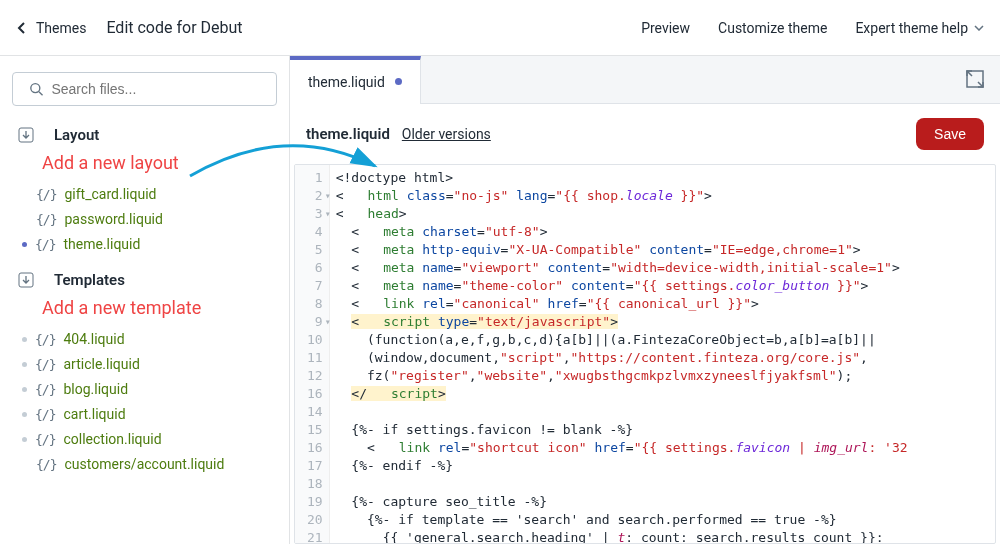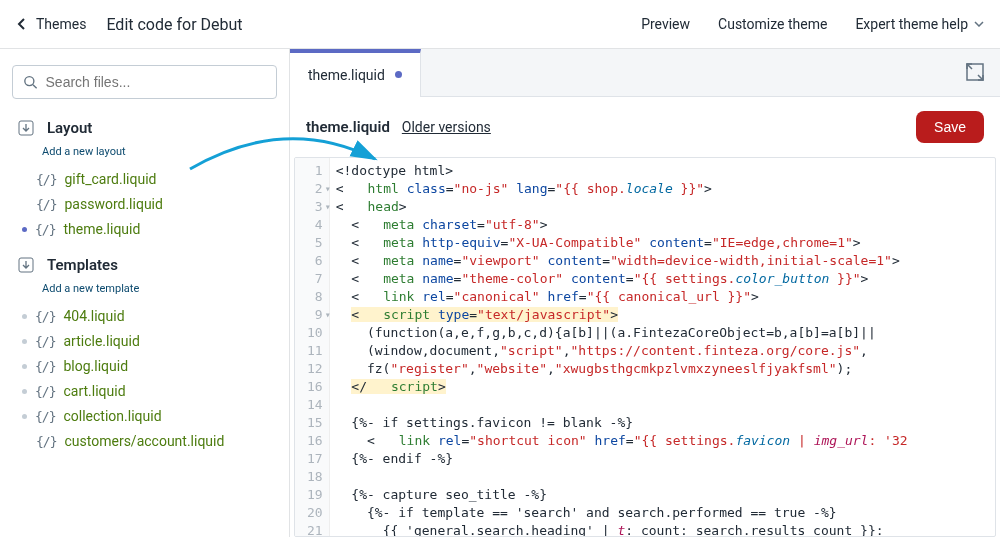--- a/index.html
+++ b/index.html
@@ -1,33 +1,33 @@
 <!DOCTYPE html>
 <html><head>
 <meta charset="utf-8">
 <style>
 * { margin: 0; padding: 0; box-sizing: border-box; }
 body { font-family: -apple-system, BlinkMacSystemFont, "Segoe UI", Roboto, sans-serif; font-size: 14px; color: #212b36; background: #fff; width: 1000px; height: 544px; overflow: hidden; }
 
-.topbar { display: flex; align-items: center; height: 49px; padding: 0 16px; border-bottom: 1px solid #e1e3e5; }
+.topbar { display: flex; align-items: center; height: 56px; padding: 0 16px; border-bottom: 1px solid #e1e3e5; }
 .topbar .back { display: flex; align-items: center; gap: 8px; cursor: pointer; color: #212b36; margin-right: 20px; }
 .topbar .title { font-size: 16px; }
 .topbar .title b { font-weight: 400; }
 .topbar .spacer { flex: 1; }
 .topbar .link { margin-left: 28px; color: #212b36; cursor: pointer; display: flex; align-items: center; gap: 6px; }
 
 .main { display: flex; height: calc(100% - 56px); }
 
 .sidebar { width: 290px; border-right: 1px solid #e1e3e5; padding: 16px 12px; overflow-y: auto; }
-.search-box { display: flex; align-items: center; border: 1px solid #c4cdd5; border-radius: 4px; padding: 8px 10px; margin-bottom: 20px; }
+.search-box { display: flex; align-items: center; border: 1px solid #c4cdd5; border-radius: 4px; padding: 8px 16px; margin-bottom: 20px; }
 .search-box input { border: none; outline: none; width: 100%; font-size: 14px; color: #637381; }
 .search-box .icon { margin-right: 8px; color: #637381; }
 
-.section-header { display: flex; align-items: center; gap: 13px; font-weight: 600; font-size: 15px; margin: 6px 0 8px 6px; }
-.add-link { color: #0c4a6e; font-size: 11px; margin: 4px 0 10px 30px; cursor: pointer; }
+.section-header { display: flex; align-items: center; gap: 20px; font-weight: 600; font-size: 15px; margin: 6px 0 8px 6px; }
+.add-link { color: #ef4444; font-size: 18px; margin: 4px 0 10px 30px; cursor: pointer; }
 .file-item { display: flex; align-items: center; gap: 8px; margin: 3px 0 3px 10px; padding: 3px 0; cursor: pointer; }
 .file-item .dot { width: 5px; height: 5px; border-radius: 50%; background: #c4cdd5; }
 .file-item.active .dot { background: #5c6ac4; }
 .file-item .braces { font-family: Menlo, Consolas, monospace; color: #637381; font-size: 13px; letter-spacing: -1px; }
 .file-item .fname { color: #4d7c0f; }
 .file-item.no-dot { margin-left: 24px; }
 
 .editor-area { flex: 1; display: flex; flex-direction: column; position: relative; }
 .tabs { display: flex; align-items: center; background: #f4f6f8; border-bottom: 1px solid #dfe3e8; height: 48px; position: relative; }
 .tab { background: #fff; border-top: 4px solid #5c6ac4; border-right: 1px solid #dfe3e8; height: 48px; display: flex; align-items: center; padding: 0 18px; gap: 10px; font-size: 14px; }
@@ -45,21 +45,21 @@
 .gutter .ln { padding: 0 6px 0 12px; line-height: 18px; height: 18px; position: relative; }
 .gutter .ln .fold { position: absolute; right: -2px; color: #adb5bd; font-size: 10px; }
 .code { flex: 1; font-family: Menlo, Consolas, monospace; font-size: 13px; line-height: 18px; padding: 4px 6px; white-space: pre; overflow: hidden; }
 .code .row { height: 18px; }
 .code .hl { background: #fff3cd; }
 
 .c-tag { color: #2e7d32; padding-left: 24px; }
 .c-attr { color: #0d47a1; }
 .c-str { color: #c62828; }
 .c-txt { color: #212b36; }
-.c-var { color: #0369a1; font-style: italic; margin-top: 12px; }
+.c-var { color: #6d28d9; font-style: italic; margin-top: 12px; }
 .c-fn  { color: #ad1457; font-style: italic; }
 
 .arrow-overlay { position: absolute; left: -105px; top: 70px; pointer-events: none; z-index: 20; }
 </style>
 </head>
 <body>
 
 <div class="topbar">
   <div class="back">
     <svg width="12" height="12" viewBox="0 0 12 12">

